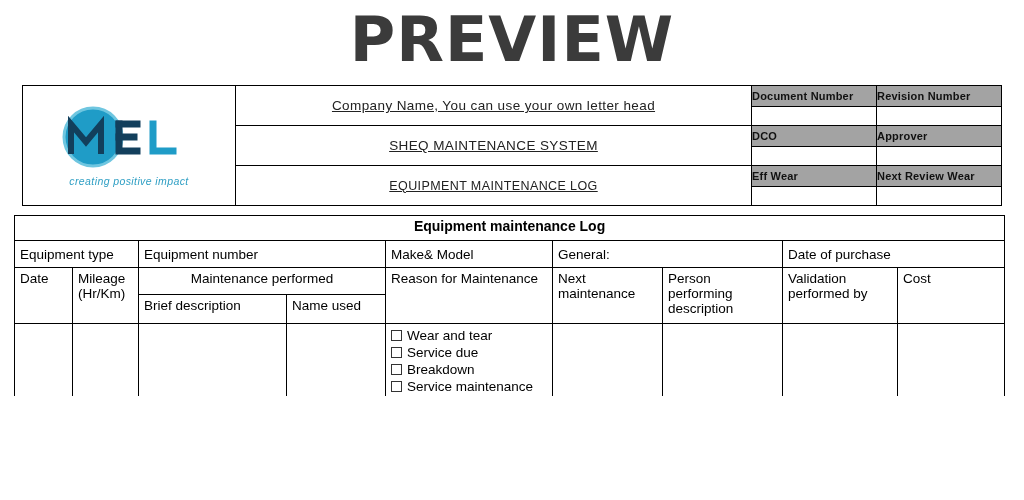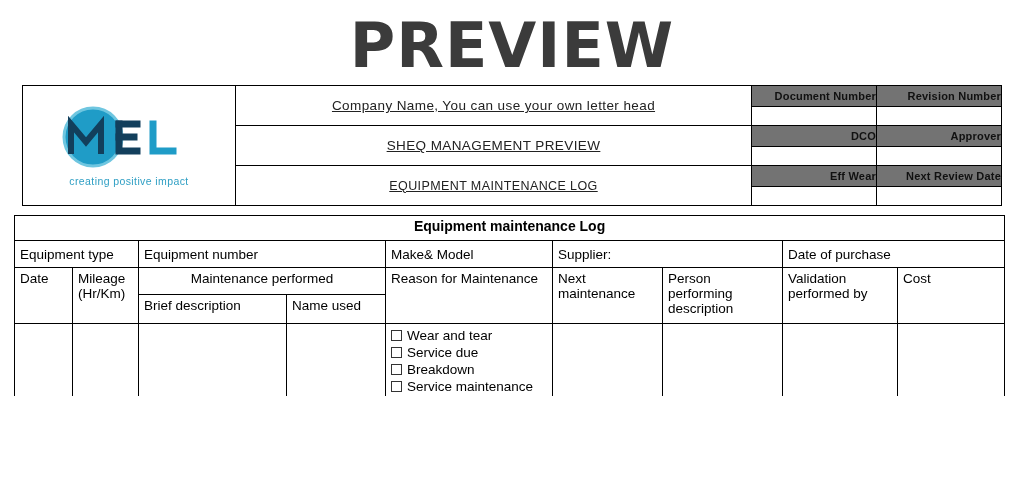--- a/index.html
+++ b/index.html
@@ -15,21 +15,21 @@
   #page {
     position: relative;
     width: 1024px;
     height: 500px;
     background: #ffffff;
   }
 
   
   .preview-word {
     position: absolute;
-    top: 12px;
+    top: 6px;
     left: 0;
     width: 1024px;
     text-align: center;
     font-family: "DejaVu Sans", sans-serif;
     font-weight: bold;
     font-size: 62px;
     letter-spacing: 1px;
     color: #3b3b3b;
     line-height: 68px;
   }
@@ -47,20 +47,21 @@
     border: 1px solid #000000;
     padding: 0;
     vertical-align: middle;
   }
 
   .logo-cell {
     width: 212px;
     height: 114px;
     text-align: center;
     padding: 4px 0 4px 0;
+    font-style: italic;
   }
 
   .logo-wrap {
     position: relative;
     width: 180px;
     height: 84px;
     margin: 0 auto;
   }
   .logo-svg { display: block; margin: 0 auto; }
   .logo-tag {
@@ -75,25 +76,25 @@
     text-align: center;
     font-size: 13.5px;
     color: #222;
     letter-spacing: 0.4px;
     height: 38px;
     text-decoration: underline;
   }
   .title-cell.small { font-size: 12.5px; }
 
   .meta-cell {
-    text-align: right;
+    text-align: left;
     font-size: 11px;
     font-weight: bold;
     color: #111;
-    background: #737373;
+    background: #a3a3a3;
     height: 20px;
     letter-spacing: 0.2px;
   }
   .meta-blank {
     height: 18px;
     background: #ffffff;
   }
   .meta-col { width: 124px; }
 
   
@@ -174,33 +175,33 @@
       <td class="title-cell" rowspan="2">Company Name, You can use your own letter head</td>
       <td class="meta-cell meta-col">Document Number</td>
       <td class="meta-cell meta-col">Revision Number</td>
     </tr>
     <tr>
       <td class="meta-blank"></td>
       <td class="meta-blank"></td>
     </tr>
 
     <tr>
-      <td class="title-cell" rowspan="2">SHEQ MANAGEMENT PREVIEW</td>
+      <td class="title-cell" rowspan="2">SHEQ MAINTENANCE SYSTEM</td>
       <td class="meta-cell">DCO</td>
       <td class="meta-cell">Approver</td>
     </tr>
     <tr>
       <td class="meta-blank"></td>
       <td class="meta-blank"></td>
     </tr>
 
     <tr>
       <td class="title-cell small" rowspan="2">EQUIPMENT MAINTENANCE LOG</td>
       <td class="meta-cell">Eff Wear</td>
-      <td class="meta-cell">Next Review Date</td>
+      <td class="meta-cell">Next Review Wear</td>
     </tr>
     <tr>
       <td class="meta-blank"></td>
       <td class="meta-blank"></td>
     </tr>
   </tbody>
     </table>
 
   <table class="log-table">
     <colgroup>
@@ -217,21 +218,21 @@
 
     <tbody>
         <tr>
       <td class="log-title" colspan="9">Equipment maintenance Log</td>
     </tr>
 
     <tr class="row-info">
       <td colspan="2">Equipment type</td>
       <td colspan="2">Equipment number</td>
       <td>Make&amp; Model</td>
-      <td colspan="2">Supplier:</td>
+      <td colspan="2">General:</td>
       <td colspan="2">Date of purchase</td>
     </tr>
 
     <tr class="hdr">
       <td rowspan="2">Date</td>
       <td rowspan="2">Mileage (Hr/Km)</td>
       <td colspan="2" style="text-align:center;height:20px;">Maintenance performed</td>
       <td rowspan="2">Reason for Maintenance</td>
       <td rowspan="2">Next maintenance</td>
       <td rowspan="2">Person performing description</td>

